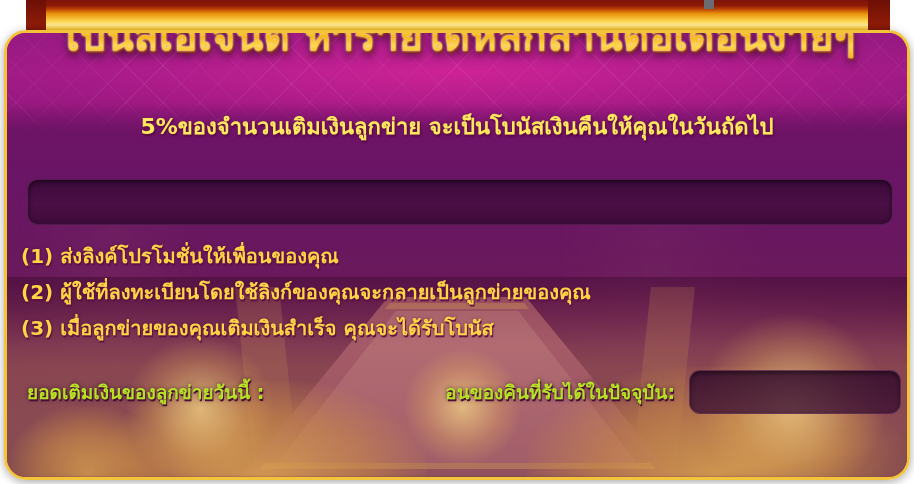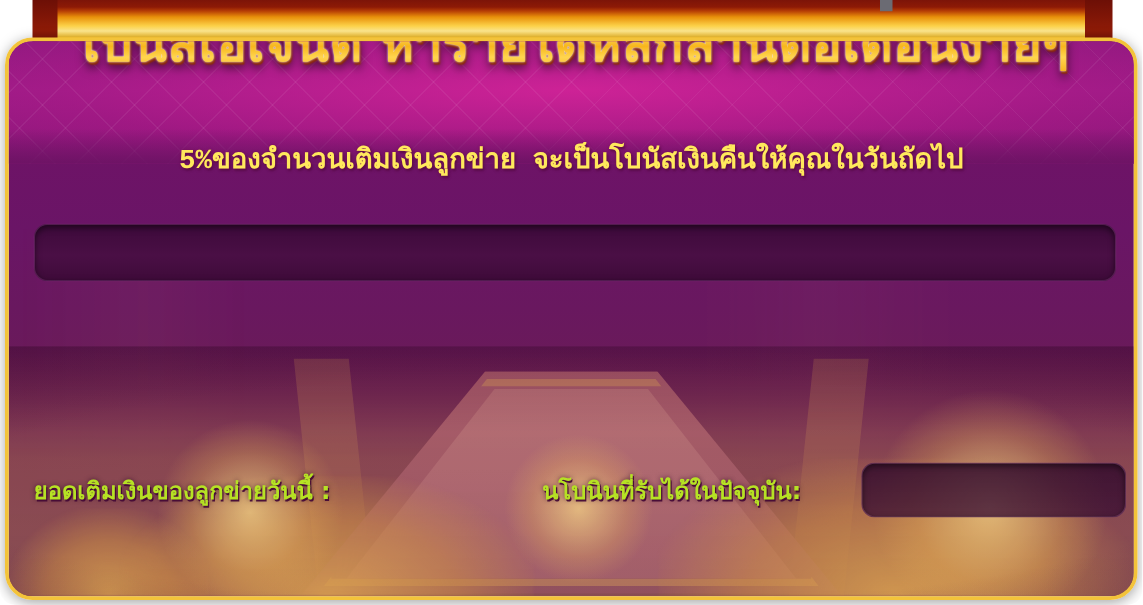--- a/index.html
+++ b/index.html
@@ -155,21 +155,20 @@
     -webkit-text-fill-color:transparent;
     filter:drop-shadow(0 0 1px #ffffff) drop-shadow(1px 2px 0 #8e2a06) drop-shadow(0 3px 4px rgba(0,0,0,.5));
     white-space:nowrap;
   }
   .subtitle{
     position:absolute; left:0; top:76px; width:100%;
     text-align:center;
     font-size:22px; font-weight:700; color:#ffe95c;
     text-shadow:0 0 2px rgba(120,20,80,.9), 1px 2px 2px rgba(80,8,60,.85);
     white-space:nowrap;
-    font-family:Liberation Mono, monospace;
   }
 
   
   .sharerow{ position:absolute; left:20px; top:145px; width:866px; height:48px; display:flex; align-items:center; }
   .share-label{
     font-size:21px; font-weight:700; color:#ffd445;
     text-shadow:1px 2px 0 rgba(95,15,70,.95), 0 0 3px rgba(60,6,45,.6);
     white-space:nowrap; margin-right:12px;
   }
   .share-input{
@@ -183,21 +182,21 @@
 
   
   .steps{ position:absolute; left:14px; top:205px; width:880px; }
   .step{
     font-size:20px; font-weight:700; color:#ffd445;
     text-shadow:1px 2px 0 rgba(95,15,70,.95), 0 0 3px rgba(60,6,45,.55);
     line-height:36px; white-space:nowrap;
   }
 
   
-  .totals{ position:absolute; left:20px; top:336px; width:874px; height:46px; display:flex; align-items:center;gap:34px; }
+  .totals{ position:absolute; left:20px; top:336px; width:874px; height:46px; display:flex; align-items:center; }
   .tot-label{
     font-size:19px; font-weight:700; color:#b6e224;
     text-shadow:1px 2px 0 rgba(70,10,55,.95), 0 0 4px rgba(40,5,35,.7);
     white-space:nowrap;
   }
   .tot-label.second{ margin-left:auto; }
   .tot-input{
     width:212px; height:44px; margin-left:14px; border-radius:11px;
     background:linear-gradient(180deg, rgba(48,10,44,.82), rgba(60,16,52,.78));
     border:1px solid rgba(255,190,255,.12);
@@ -240,22 +239,27 @@
 
     <div class="content">
 
       <div class="title">โบนัสเอเจนต์  หารายได้หลักล้านต่อเดือนง่ายๆ</div>
       <div class="subtitle">5%ของจำนวนเติมเงินลูกข่าย จะเป็นโบนัสเงินคืนให้คุณในวันถัดไป</div>
 
       <div class="sharerow">
         <input class="share-input" type="text" value="" style="">
       </div>
 
+      <div class="steps">
+        <div class="step">(1) ส่งลิงค์โปรโมชั่นให้เพื่อนของคุณ</div>
+        <div class="step">(2) ผู้ใช้ที่ลงทะเบียนโดยใช้ลิงก์ของคุณจะกลายเป็นลูกข่ายของคุณ</div>
+        <div class="step">(3) เมื่อลูกข่ายของคุณเติมเงินสำเร็จ คุณจะได้รับโบนัส</div>
+      </div>
 
       <div class="totals">
         <span class="tot-label">ยอดเติมเงินของลูกข่ายวันนี้ :</span>
-        <span class="tot-label second">นโบนินที่รับได้ในปัจจุบัน:</span>
+        <span class="tot-label second">อนของคินที่รับได้ในปัจจุบัน:</span>
         <input class="tot-input" type="text" value="" style="">
       </div>
 
     </div>
   </div>
 </div>
 
 </body></html>

